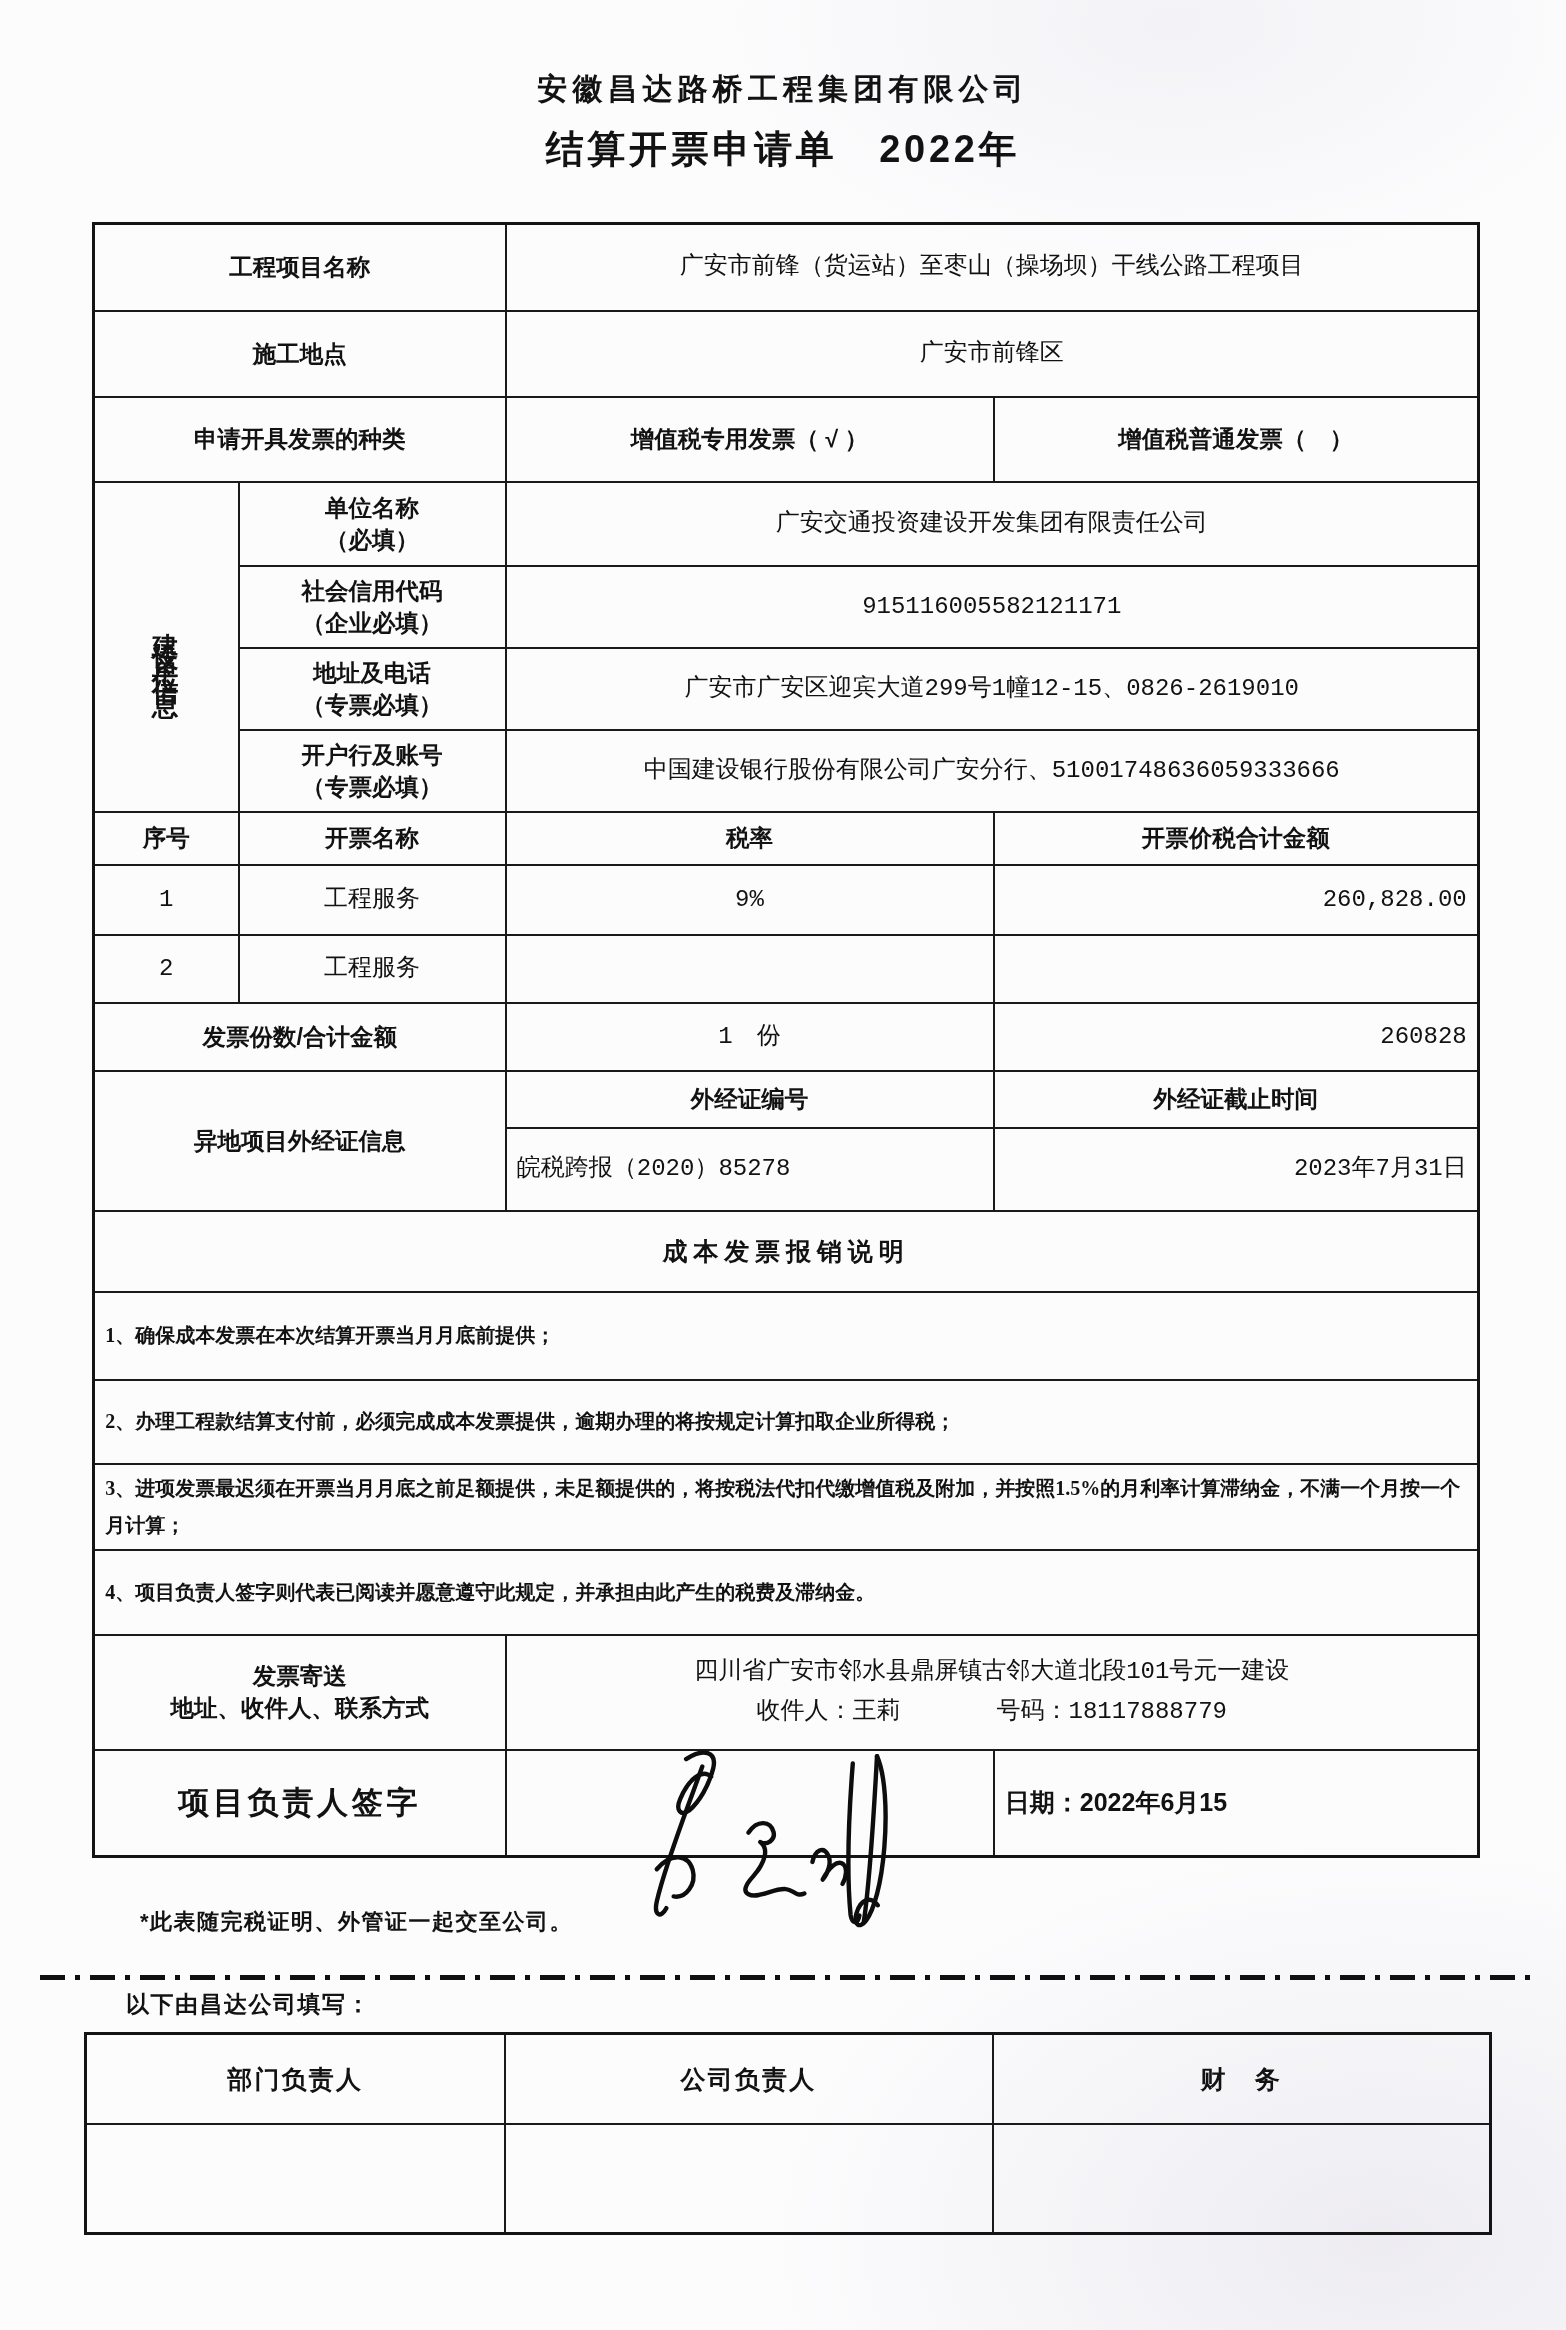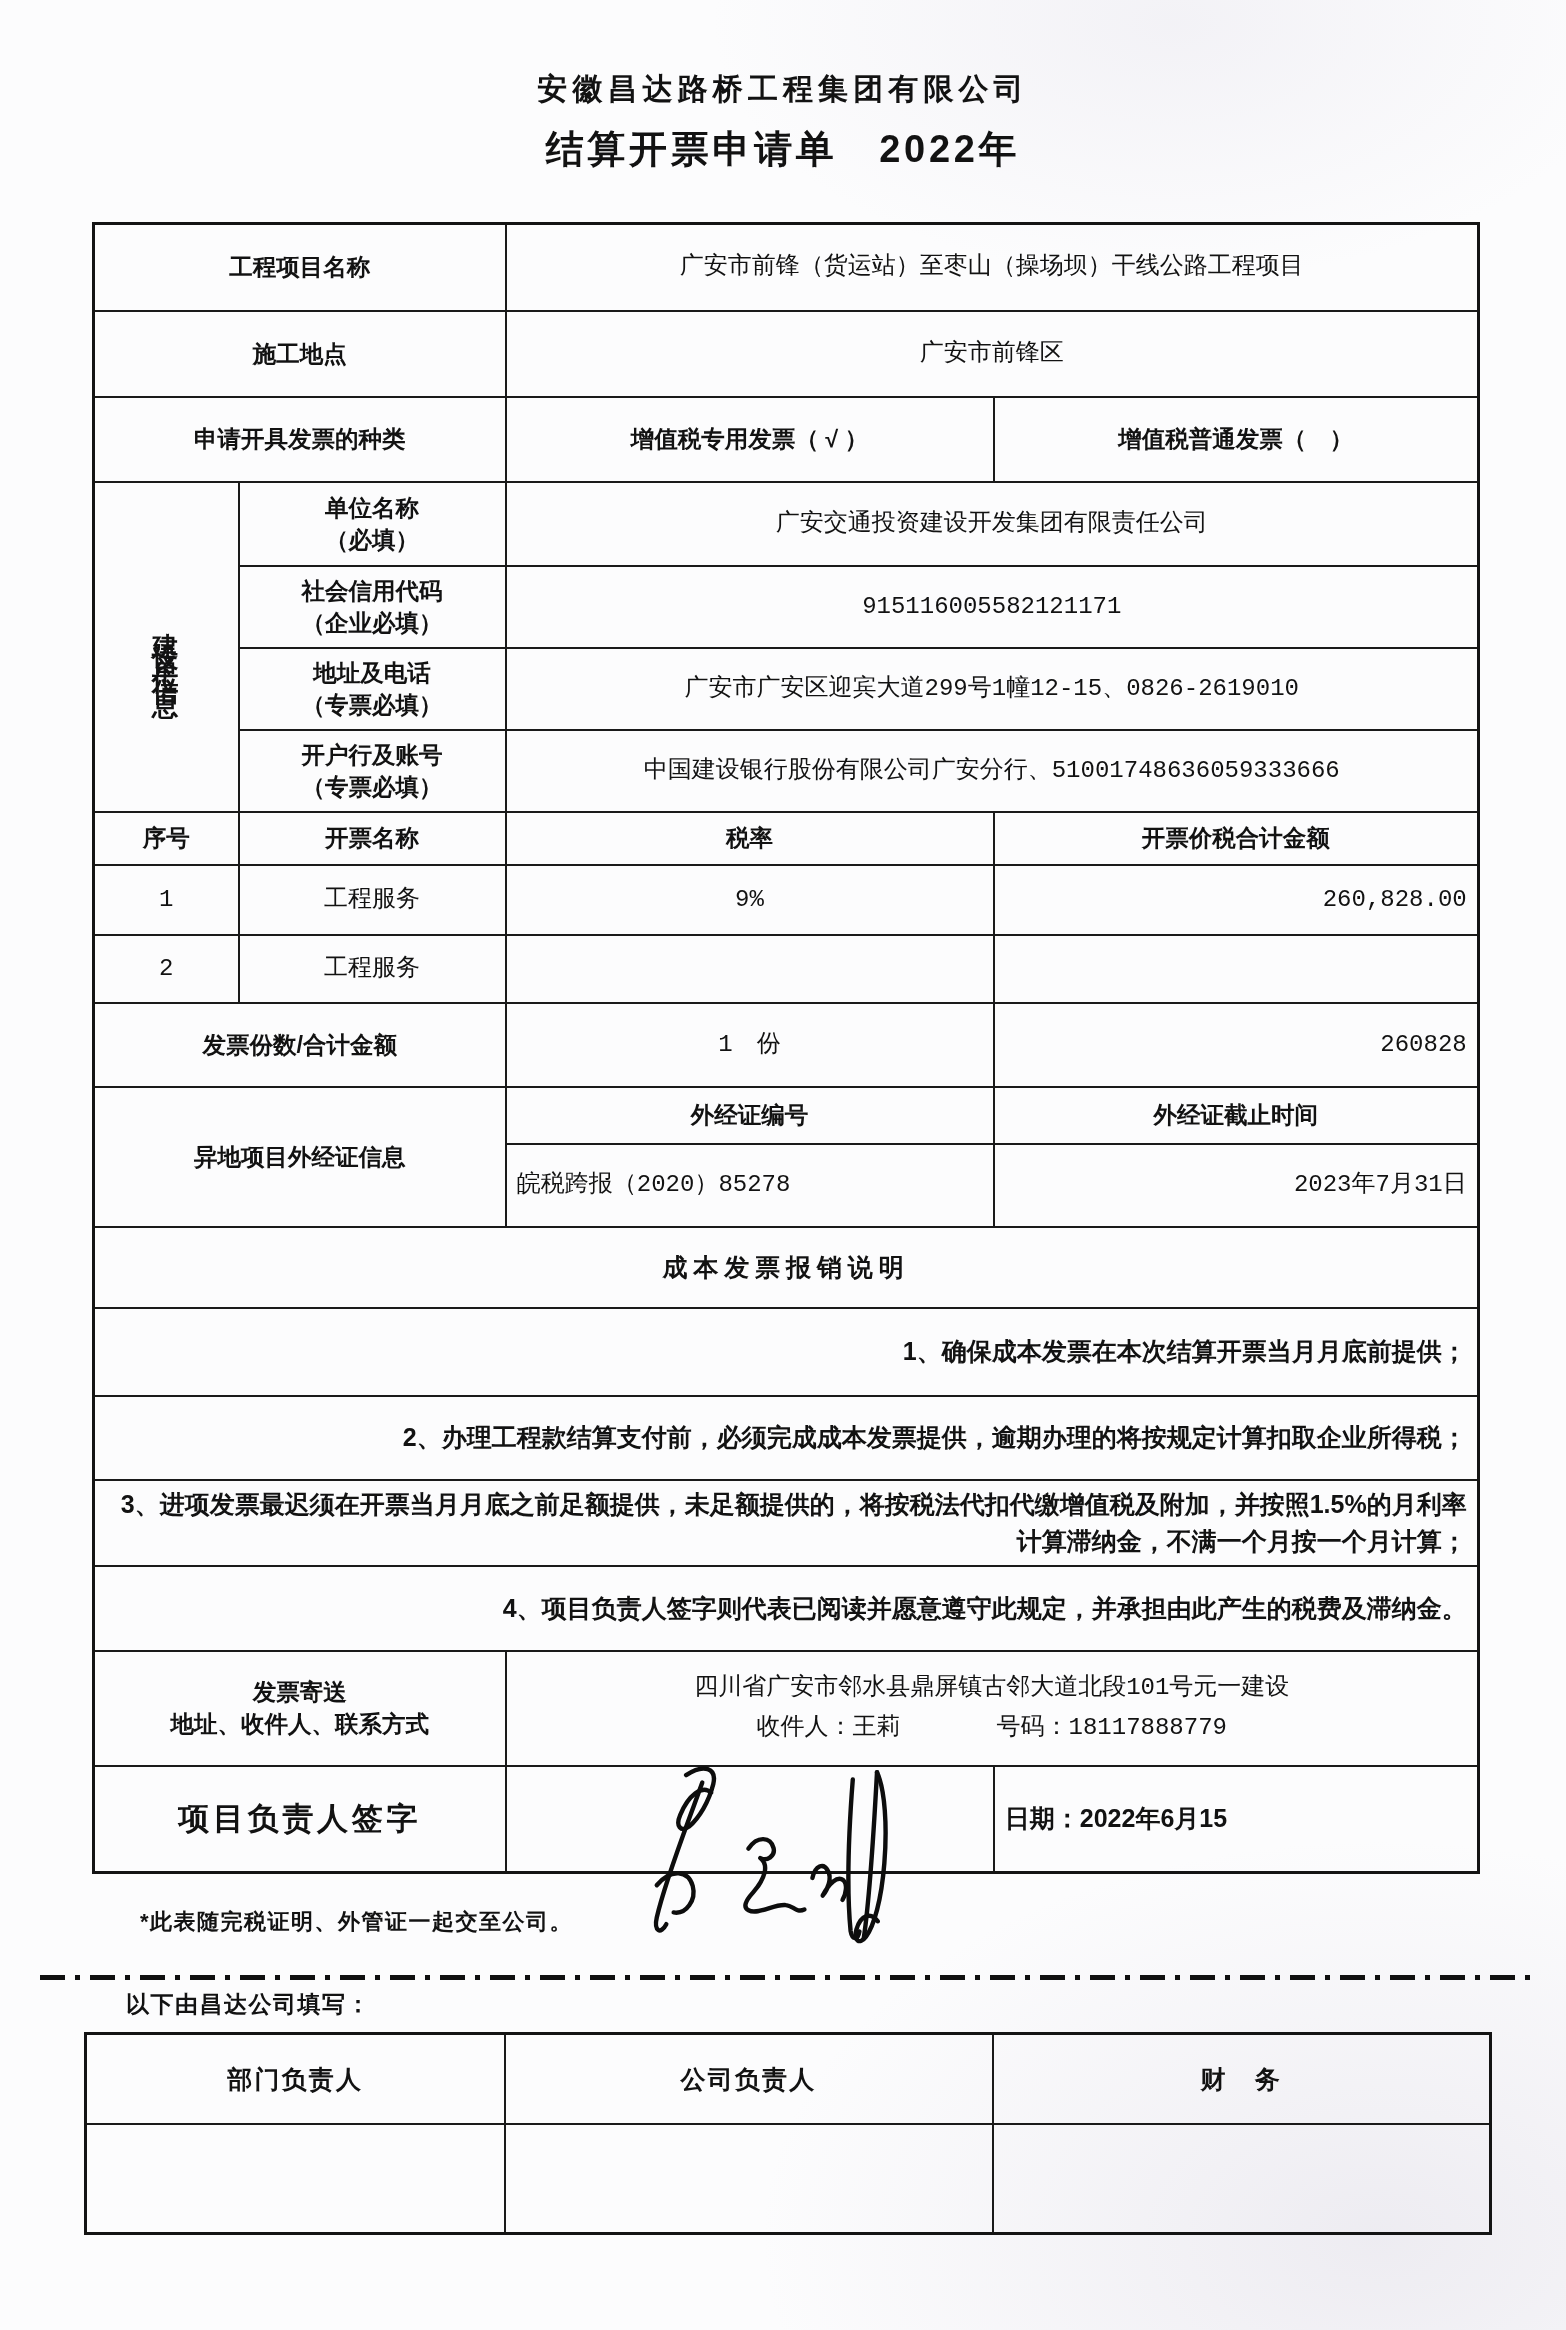--- a/index.html
+++ b/index.html
@@ -29,22 +29,22 @@
   .main{position:absolute;left:92px;top:222px;width:1385px;border:3.7px solid #141414;}
   .main td{border:2.2px solid #1a1a1a;padding:0 10.3px;vertical-align:middle;overflow:visible;}
 
   .lbl{font-family:"Liberation Sans",sans-serif;font-weight:700;text-align:center;font-size:23.5px;line-height:32px;}
   .val{font-family:Liberation Mono, monospace;text-align:center;font-size:24px;line-height:34px;}
   .pre{white-space:pre-line;}
   .val-left{text-align:left;padding-left:19px;}
   .num-right{text-align:right;padding-right:28px;}
   .pad-r-60{padding-right:44px;}
   .section-title{font-size:25px;letter-spacing:5.9px;margin-top:12px;}
-  .note{font-family:Liberation Sans, sans-serif;font-weight:600;text-align:right;
-        font-size:25px;line-height:37px;padding:0 11.8px;}
+  .note{font-family:Liberation Serif, serif;font-weight:600;text-align:left;
+        font-size:20px;line-height:37px;padding:0 11.8px;}
   .sign-lbl{font-size:31px;letter-spacing:3.7px;}
   .date-cell{font-family:"Liberation Sans",sans-serif;font-weight:700;font-size:25px;
              text-align:left;padding-left:32px;}
   .mail-val{line-height:40px;}
 
   .vert-cell{padding:0;}
   .vert{
     writing-mode:vertical-rl;text-orientation:upright;
     margin:0 auto;font-weight:700;font-size:26.4px;letter-spacing:11.8px;
     font-family:"Liberation Sans",sans-serif;
@@ -141,21 +141,21 @@
       <td class="val">9%</td>
       <td class="val num-right">260,828.00</td>
     </tr>
     <tr style="height:68px">
       <td class="val">2</td>
       <td class="val">工程服务</td>
       <td class="val"></td>
       <td class="val num-right"></td>
     </tr>
 
-    <tr style="height:84px">
+    <tr style="height:68px">
       <td colspan="2" class="lbl">发票份数/合计金额</td>
       <td class="val">1　份</td>
       <td class="val num-right">260828</td>
     </tr>
 
     <tr style="height:57px">
       <td colspan="2" rowspan="2" class="lbl">异地项目外经证信息</td>
       <td class="lbl">外经证编号</td>
       <td class="lbl">外经证截止时间</td>
     </tr>

